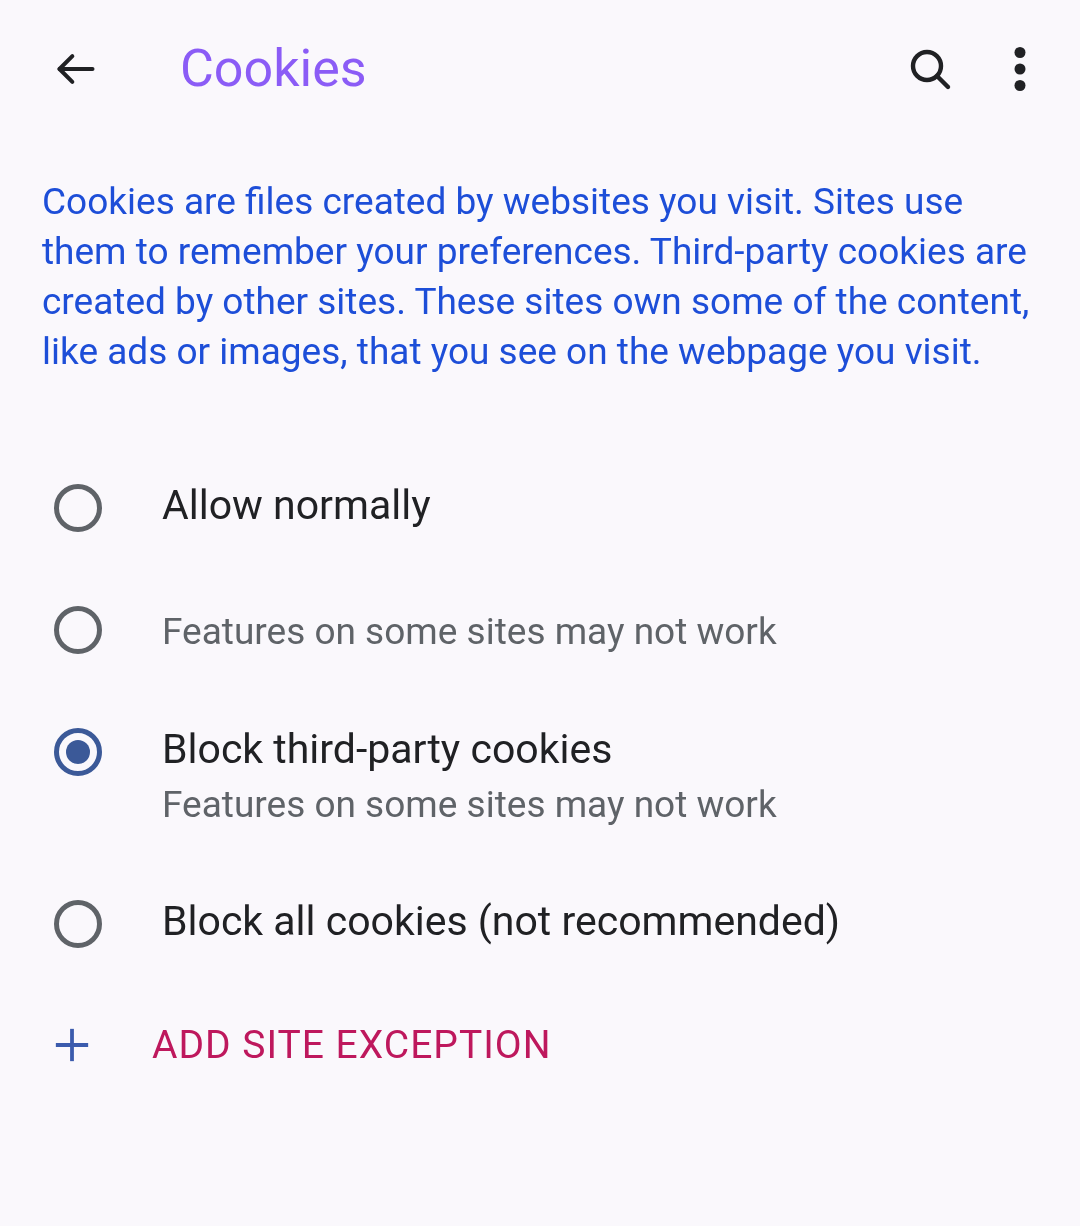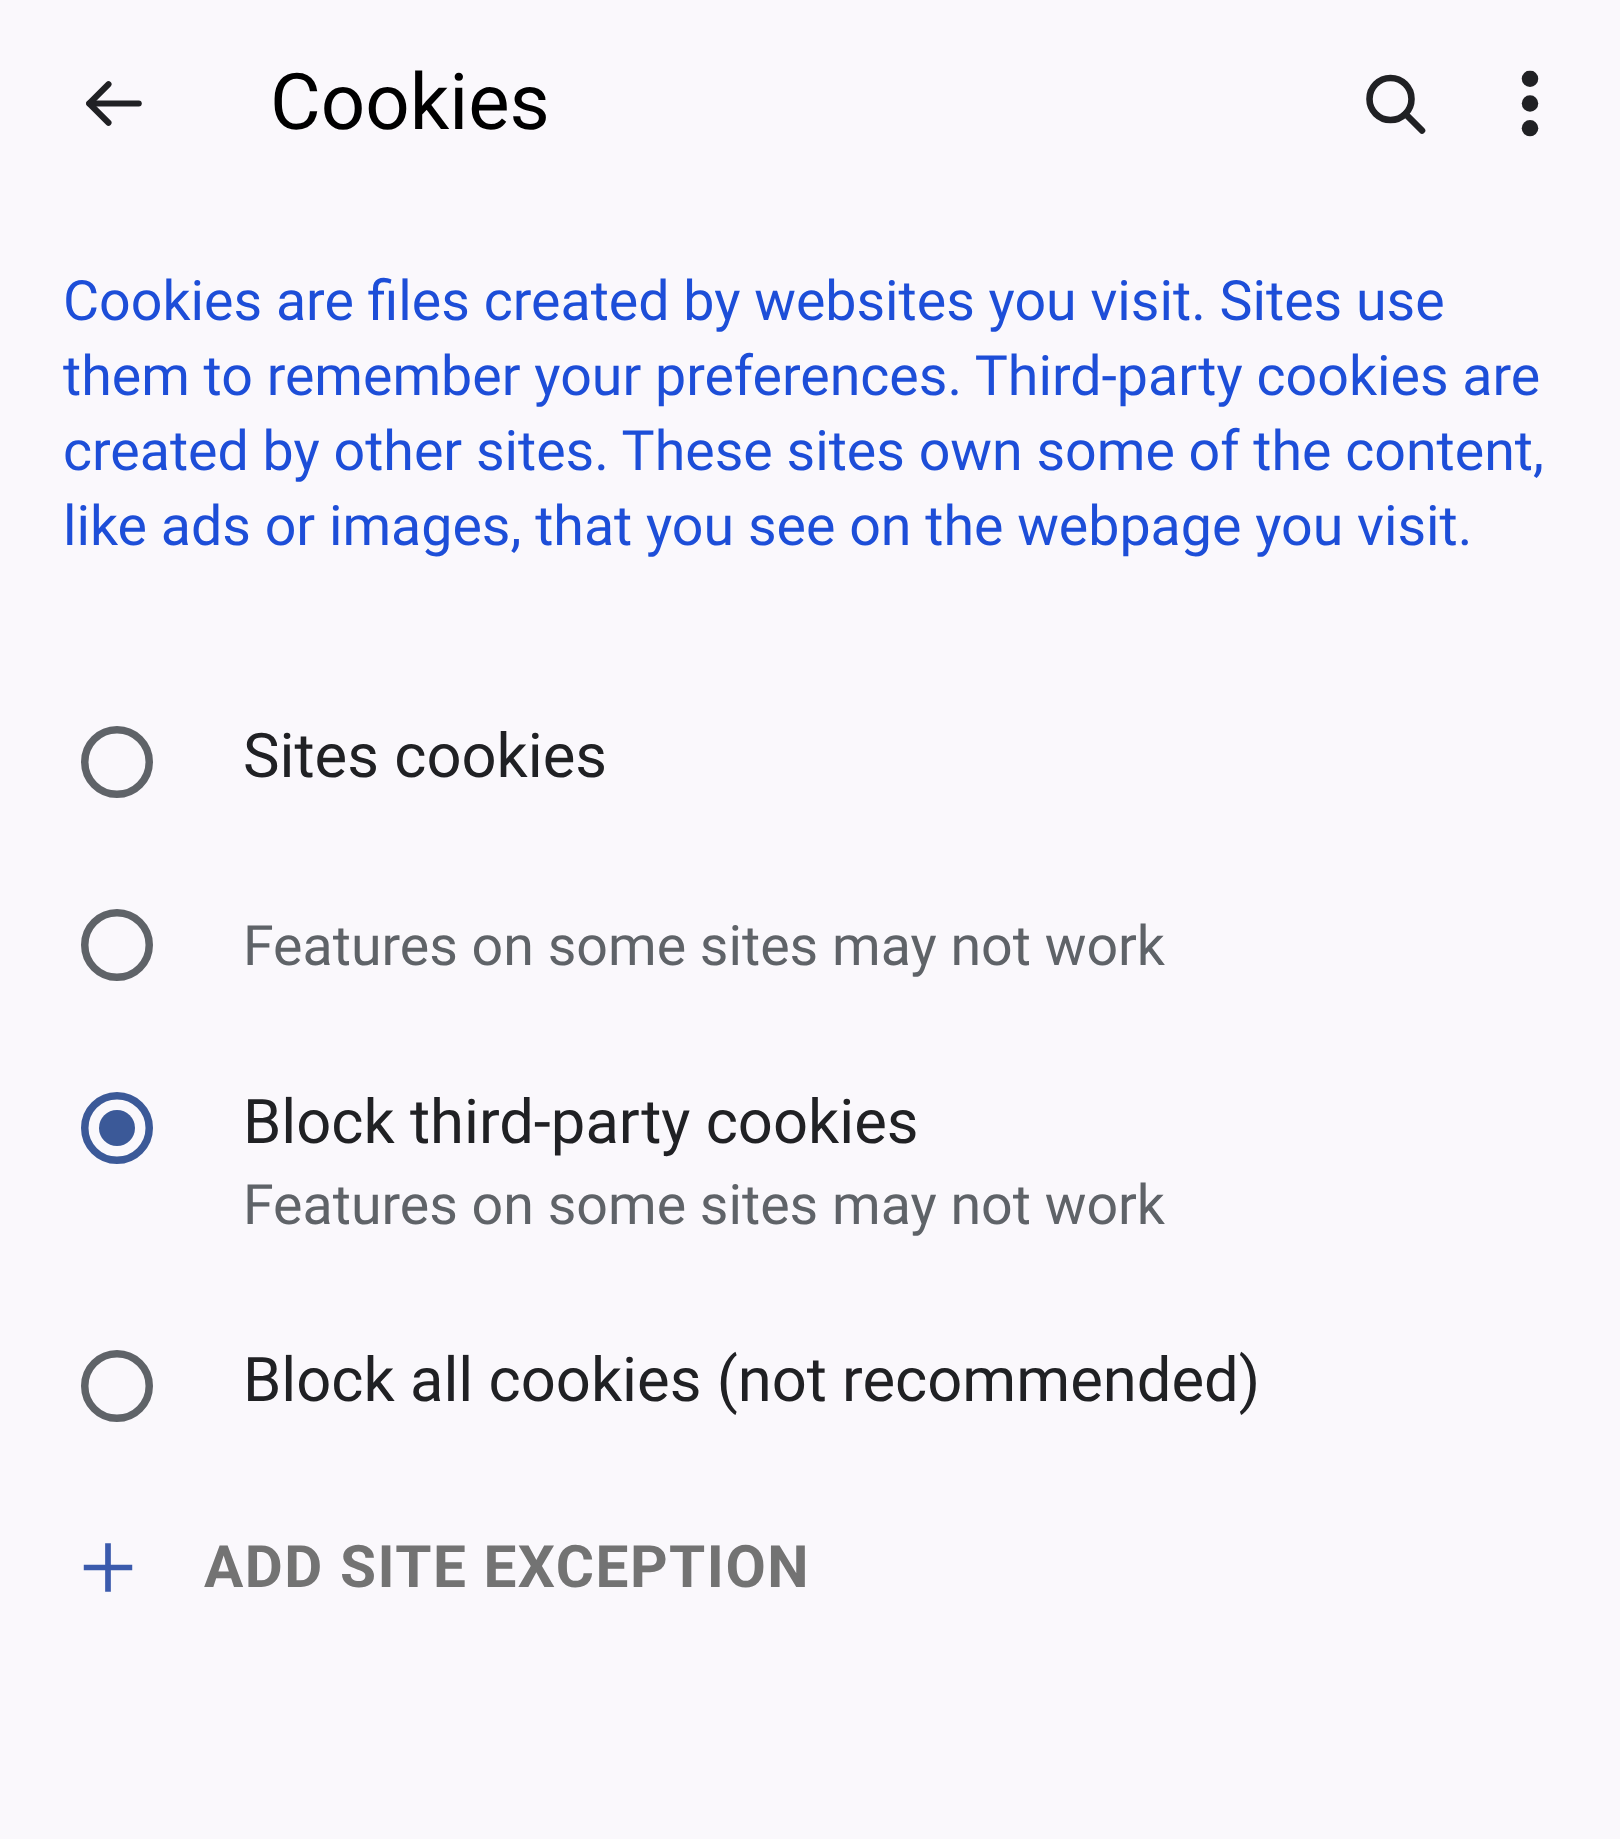--- a/index.html
+++ b/index.html
@@ -23,21 +23,21 @@
       width: 48px;
       height: 48px;
       display: flex;
       align-items: center;
       justify-content: center;
       cursor: pointer;
     }
     .page-title {
       font-size: 52px;
       font-weight: 400;
-      color: #000000;
+      color: #8b5cf6;
       margin-left: 80px;
       flex: 1;
     }
     .header-actions {
       display: flex;
       align-items: center;
       gap: 42px;
     }
     .icon-btn {
       width: 48px;
@@ -116,24 +116,24 @@
     .plus-icon {
       width: 48px;
       height: 48px;
       display: flex;
       align-items: center;
       justify-content: center;
       margin-left: 6px;
     }
     .add-exception-label {
       font-size: 39px;
-      font-weight: 700;
-      color: #737373;
+      font-weight: 400;
+      color: #be185d;
       letter-spacing: 1px;
-      margin-left: 40px;
+      margin-left: 56px;
     }
   </style>
 </head>
 <body>
 
 <div class="header">
   <div class="back-btn">
     <svg width="44" height="44" viewBox="0 0 24 24" fill="none" stroke="#202124" stroke-width="2.2" stroke-linecap="round" stroke-linejoin="round">
       <line x1="21" y1="12" x2="3" y2="12"></line>
       <polyline points="10 19 3 12 10 5"></polyline>
@@ -159,21 +159,21 @@
 
 <p class="description">Cookies are files created by websites you visit. Sites use them to remember your preferences. Third-party cookies are created by other sites. These sites own some of the content, like ads or images, that you see on the webpage you visit.</p>
 
 <div class="radio-list">
 
   <div class="radio-item">
     <div class="radio-circle">
       <div class="radio-outer"></div>
     </div>
     <div class="radio-content">
-      <div class="radio-title">Sites cookies</div>
+      <div class="radio-title">Allow normally</div>
     </div>
   </div>
 
   <div class="radio-item">
     <div class="radio-circle">
       <div class="radio-outer"></div>
     </div>
     <div class="radio-content">
       <div class="radio-subtitle">Features on some sites may not work</div>
     </div>

